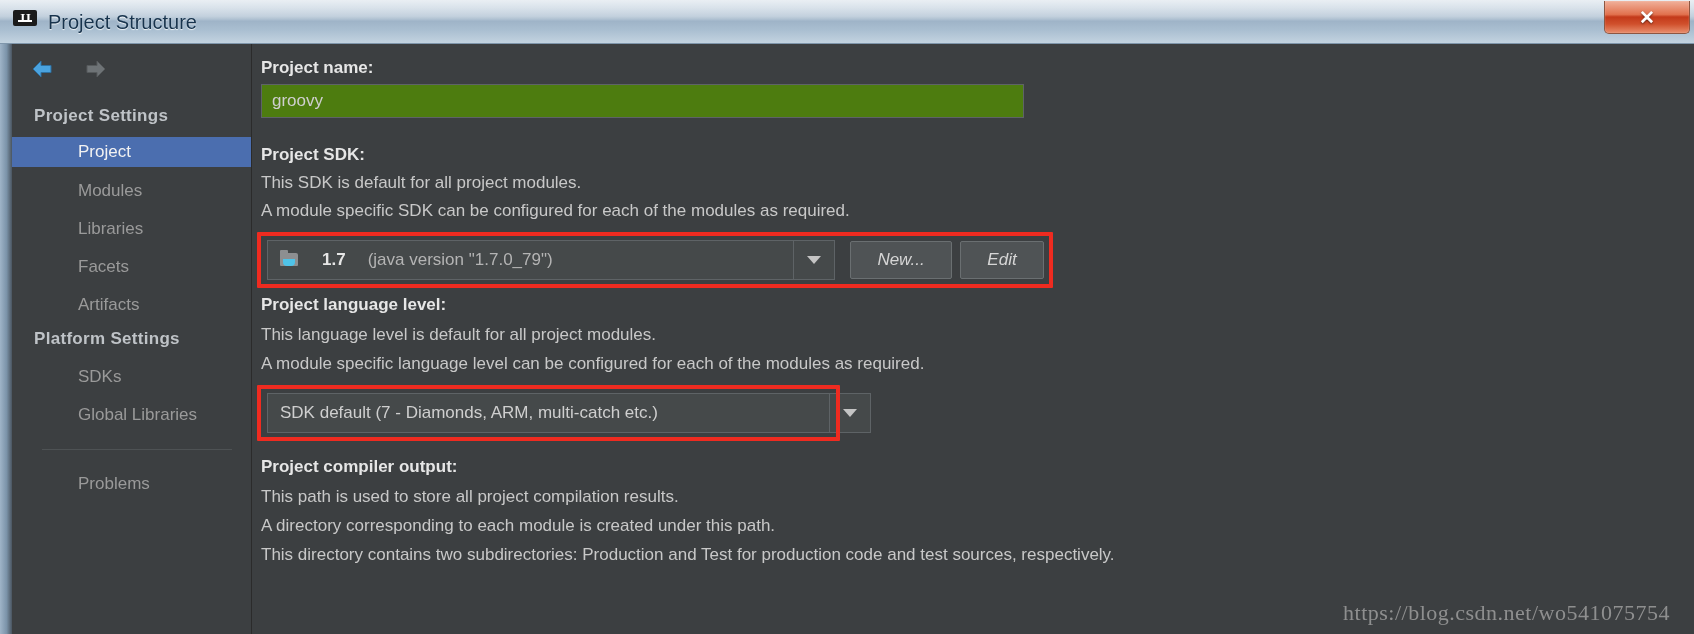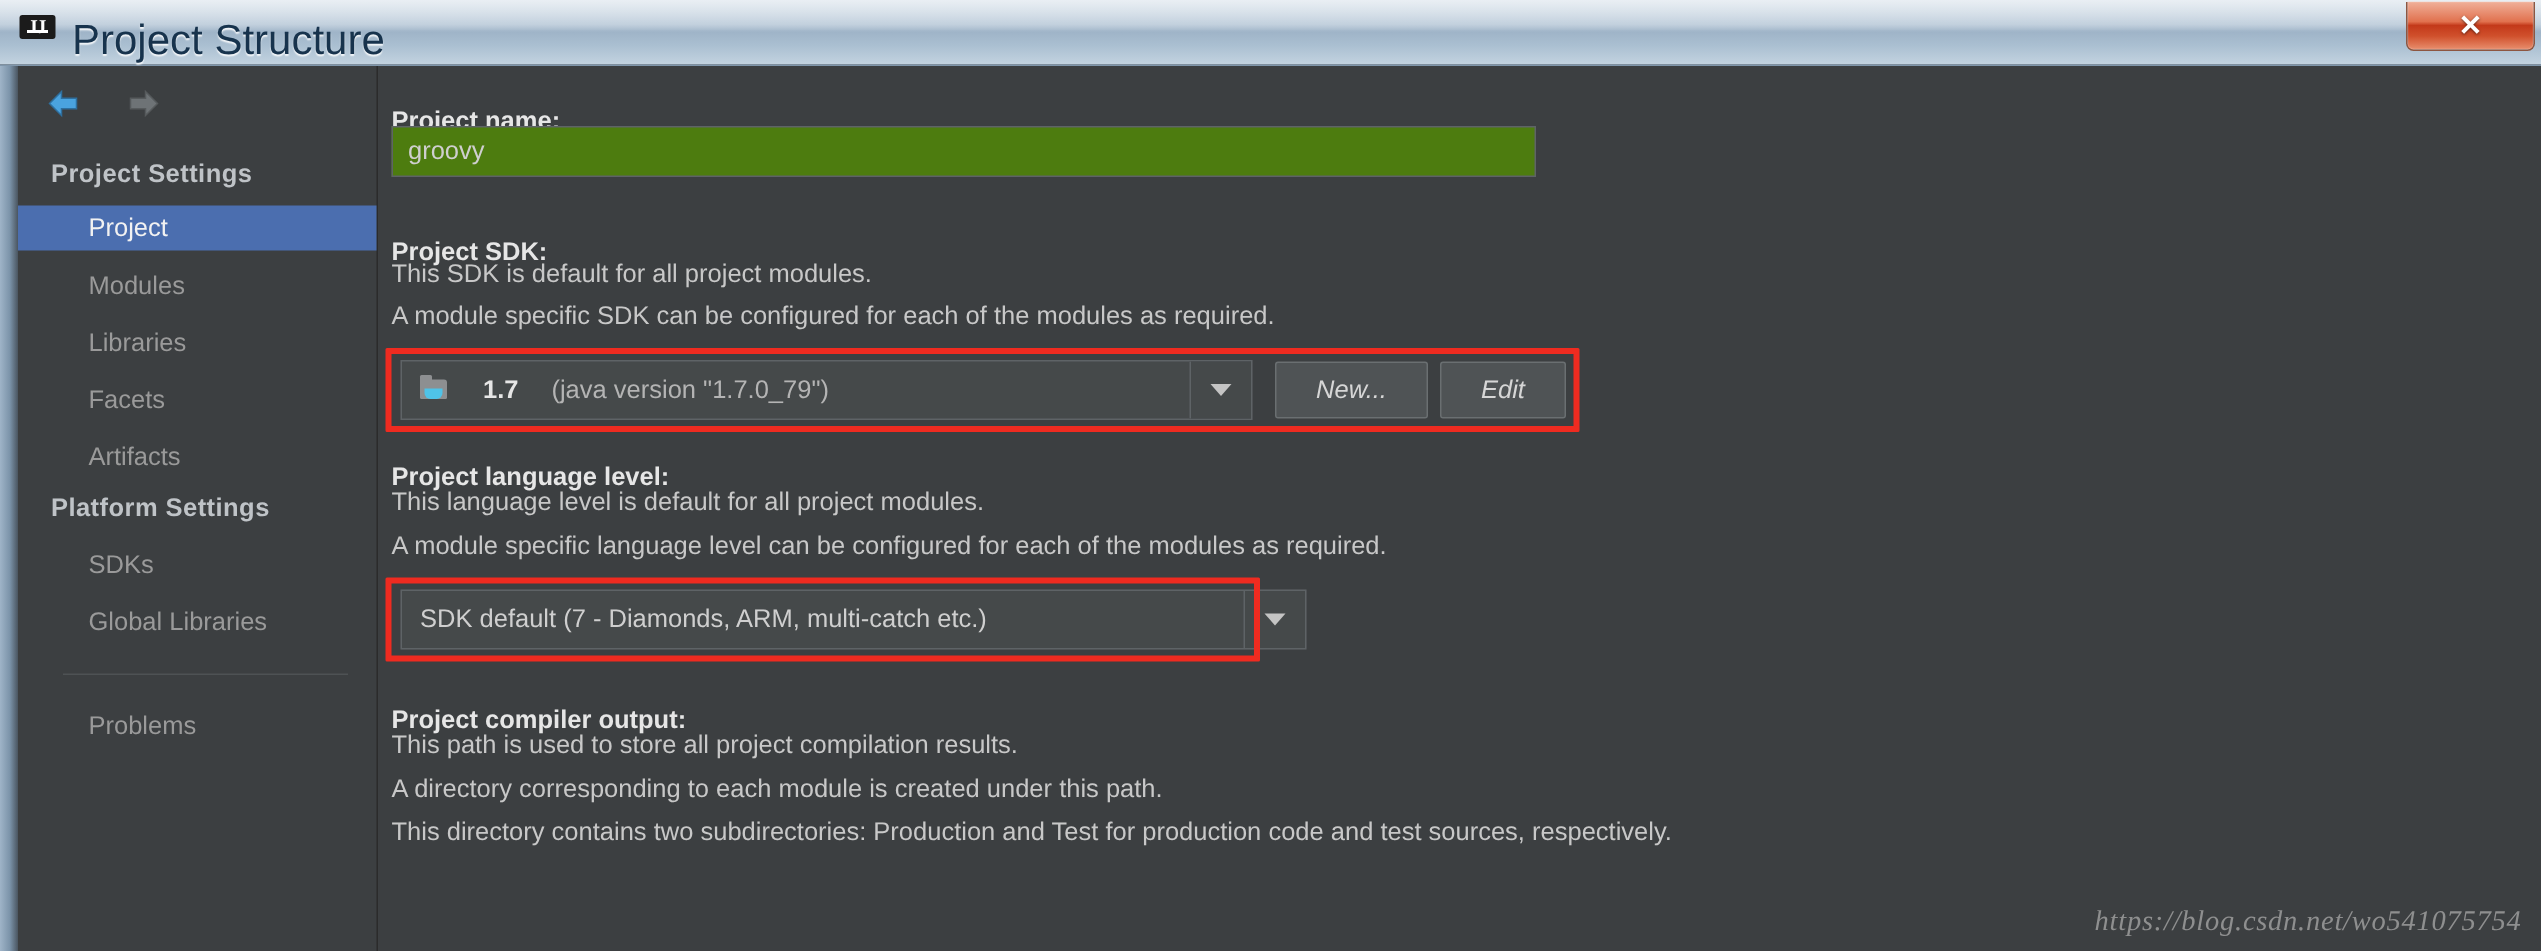--- a/index.html
+++ b/index.html
@@ -58,21 +58,21 @@
   }
   .app-icon .ij-bar {
     position: absolute;
     left: 5px; bottom: 4px;
     width: 14px; height: 2px;
     background: #ffffff;
   }
   .title-text {
     position: absolute;
     left: 48px; top: 11px;
-    font-size: 28px;
+    font-size: 20px;
     color: #17334d;
     text-shadow: 0 1px 1px rgba(255,255,255,0.85);
     font-family: "Liberation Sans", sans-serif;
   }
   .close-button {
     position: absolute;
     right: 4px; top: 1px;
     width: 84px; height: 32px;
     border: 1px solid #8d5641;
     border-top: none;
@@ -142,21 +142,21 @@
     white-space: nowrap;
     letter-spacing: 0.3px;
   }
   .nav-item {
     position: absolute;
     left: 0;
     width: 239px;
     height: 30px;
     display: flex;
     align-items: center;
-    padding-left: 47px;
+    padding-left: 66px;
     box-sizing: border-box;
     font-size: 17px;
     color: #9a9a9a;
     cursor: pointer;
     white-space: nowrap;
   }
   .nav-item.selected {
     background: #4b6eaf;
     color: #f2f2f2;
   }
@@ -176,21 +176,20 @@
     height: 590px;
     background: #3c3f41;
     box-sizing: border-box;
   }
   .field-label {
     position: absolute;
     font-size: 17px;
     font-weight: bold;
     color: #e6e6e6;
     white-space: nowrap;
-    margin-top: 13px;
   }
   .desc-line {
     position: absolute;
     font-size: 17px;
     color: #c8c8c8;
     white-space: nowrap;
   }
 
   .text-input {
     position: absolute;
@@ -294,29 +293,28 @@
     position: absolute;
     border: 4px solid #ef2b20;
     box-sizing: border-box;
     pointer-events: none;
     border-radius: 1px;
   }
 
   
   .watermark {
     position: absolute;
-    right: 13px;
+    right: 24px;
     bottom: 8px;
-    font-size: 19px;
+    font-size: 22px;
     color: #9d9d9d;
     opacity: 0.85;
     font-family: "Liberation Serif", serif;
     letter-spacing: 0.5px;
     white-space: nowrap;
-    font-style: italic;
   }
 </style>
 </head>
 <body>
 
 <div class="window">
 
   <div class="titlebar">
     <div class="sheen"></div>
     <div class="app-icon">

